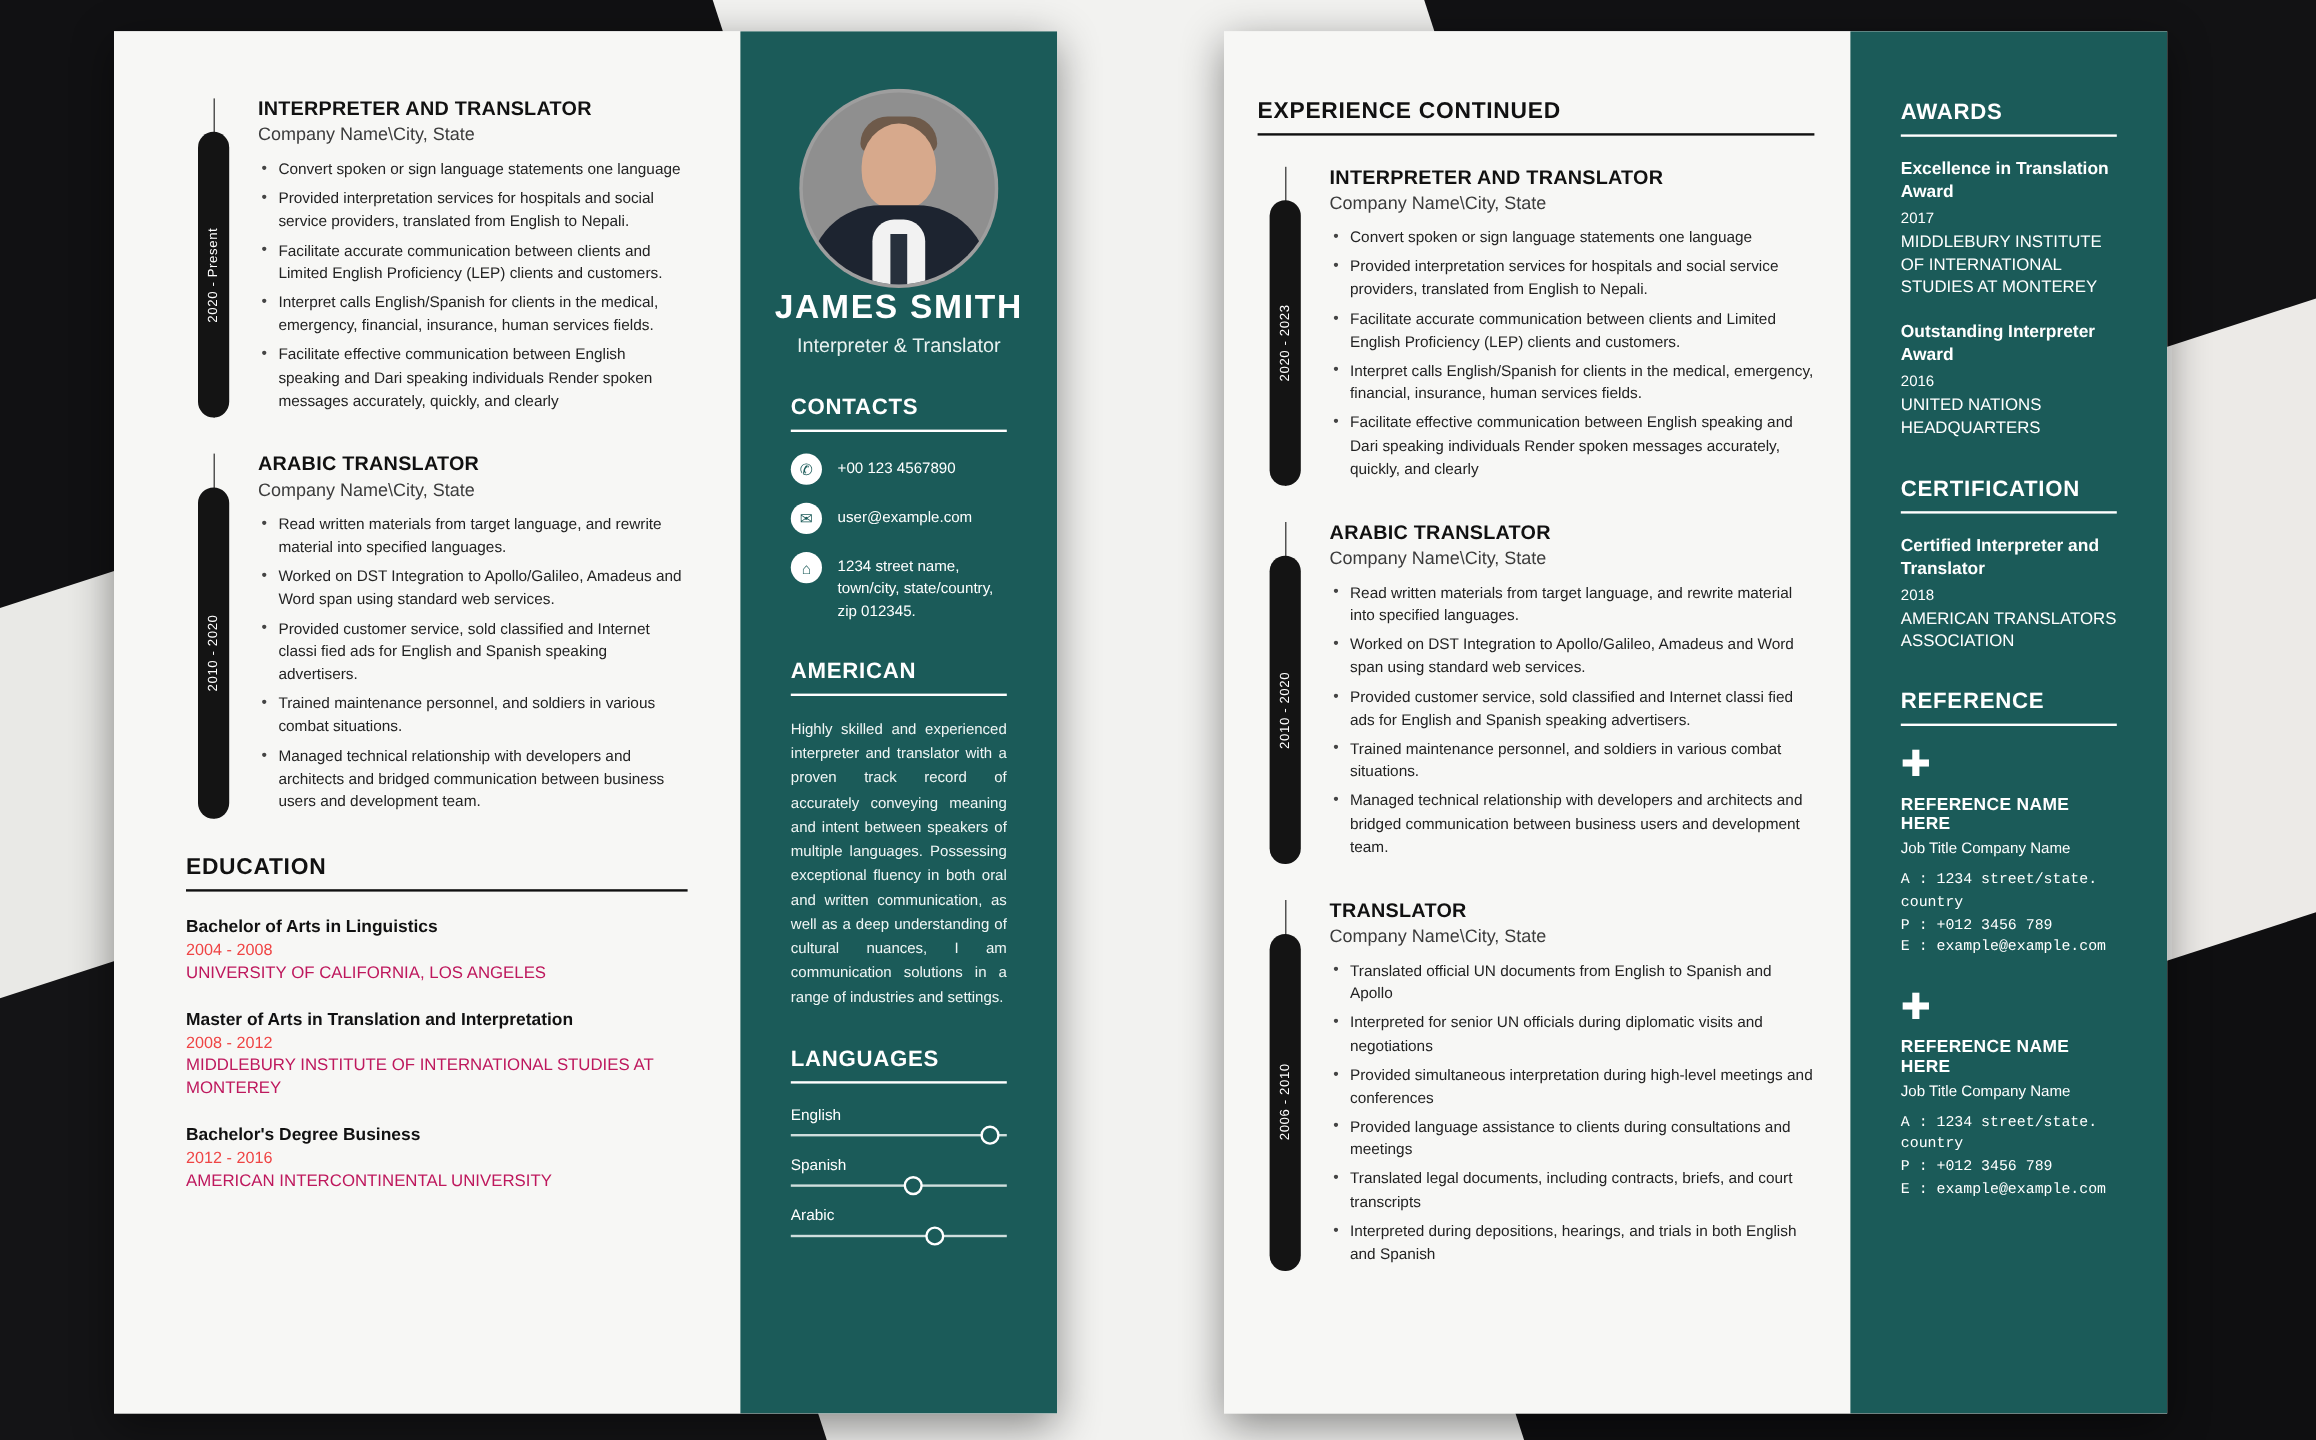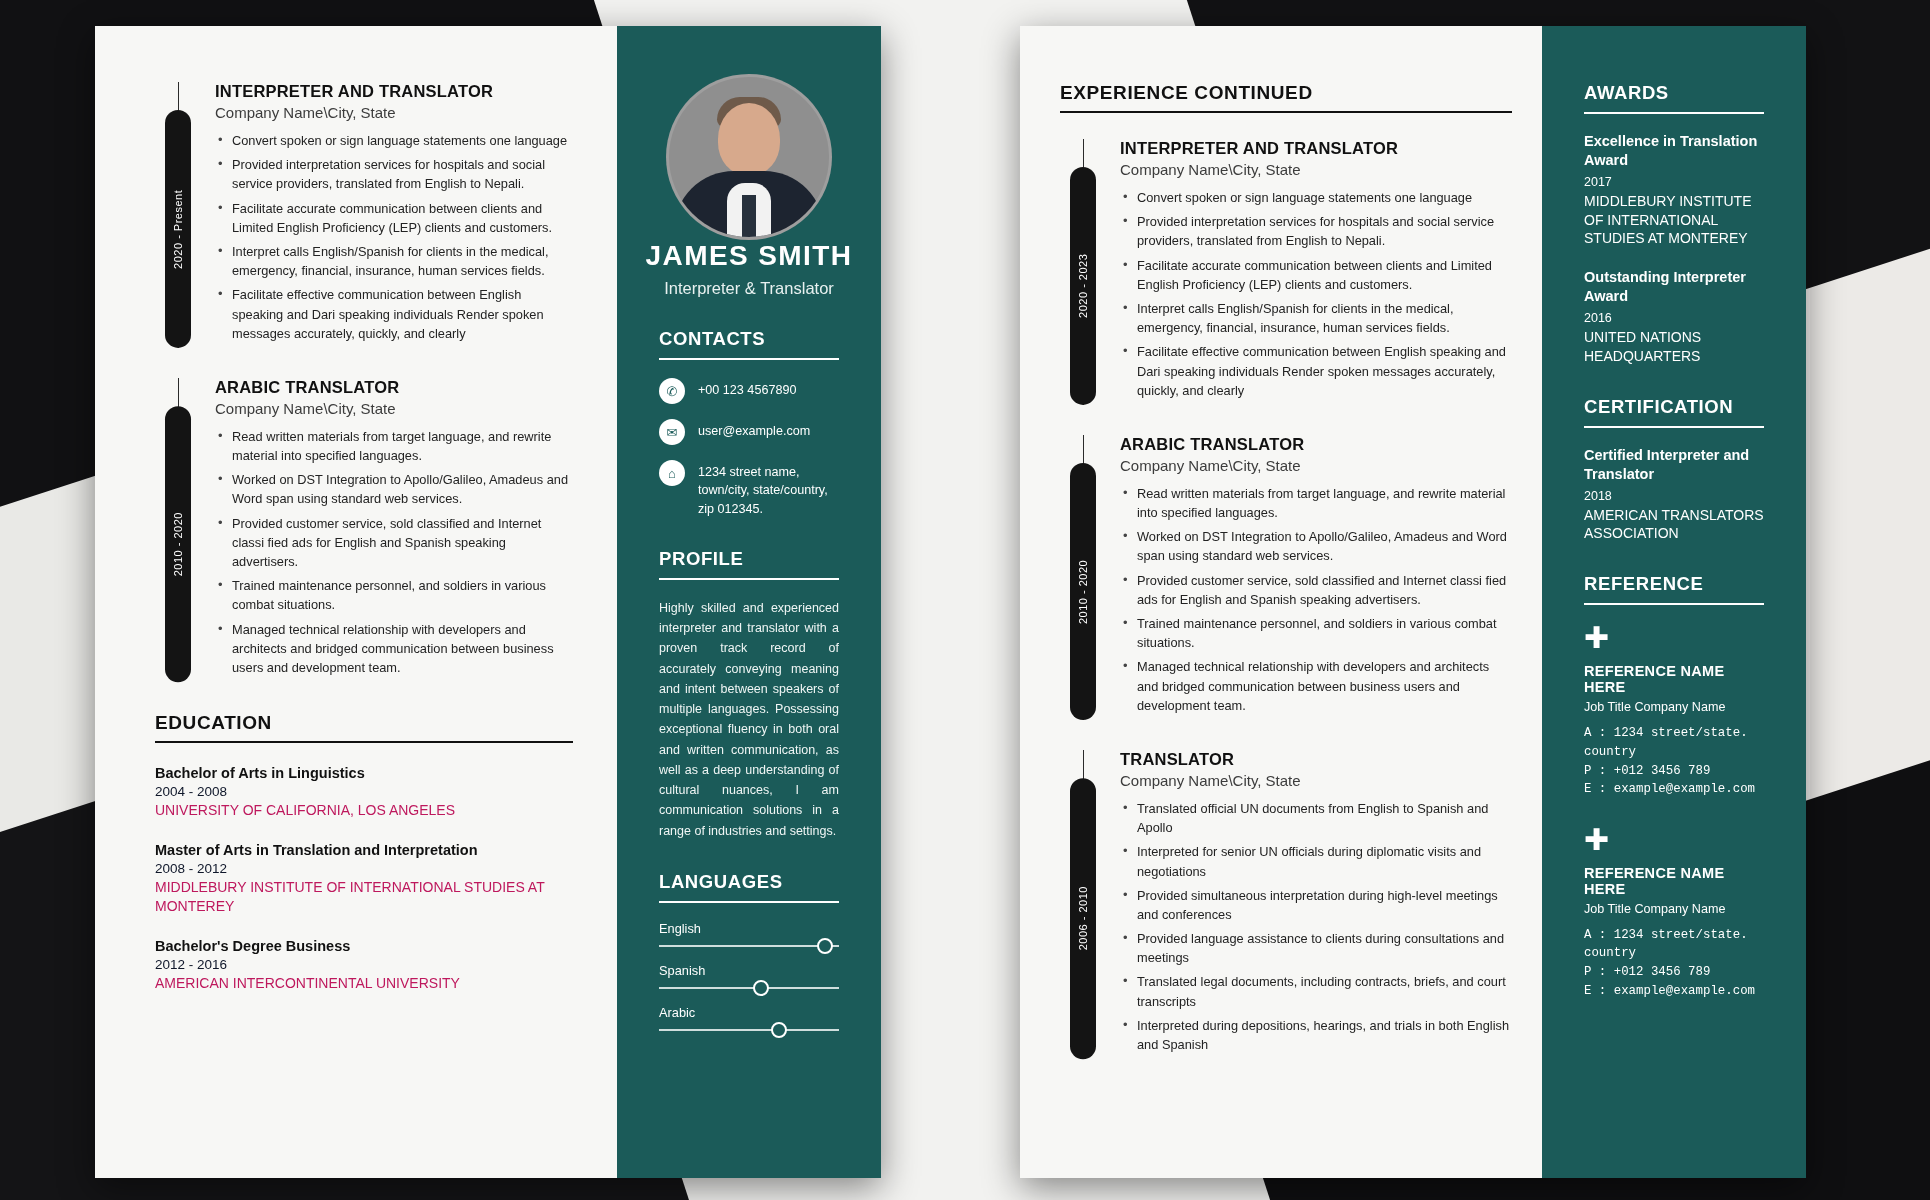--- a/index.html
+++ b/index.html
@@ -24,21 +24,21 @@
     position:absolute;
     background:#f4f4f2;
     box-shadow:0 10px 34px rgba(0,0,0,0.45);
     display:flex;
     overflow:hidden;
   }
   #page-1 { left:95px; top:26px; width:786px; height:1152px; }
   #page-2 { left:1020px; top:26px; width:786px; height:1152px; }
 
   .left-col { width:522px; background:#f7f7f5; padding:56px 44px 0 60px; position:relative; }
-  .left-col.p2 { padding:56px 30px 0 40px; }
+  .left-col.p2 { padding:56px 30px 0 28px; }
   .right-col { width:264px; background:#1b5b59; color:#fff; padding:0; position:relative; }
 
   
   .sec-title {
     font-size:19px; font-weight:bold; letter-spacing:0.6px; color:#111;
     padding-bottom:7px; border-bottom:2.5px solid #111; margin-bottom:26px;
   }
   .sec-title.wide { margin-bottom:22px; }
 
   
@@ -55,21 +55,21 @@
   .job-body { flex:1; padding-left:14px; }
   .job-title { font-size:16.5px; font-weight:bold; color:#111; letter-spacing:0.2px; margin-bottom:3px; }
   .job-company { font-size:15px; color:#3c3c3c; margin-bottom:10px; }
   ul.bullets { margin:0; padding:0 0 0 17px; list-style:none; }
   ul.bullets li { font-size:12.8px; line-height:1.5; color:#232323; margin-bottom:5px; position:relative; }
   ul.bullets li:before { content:"•"; position:absolute; left:-14px; top:-1px; color:#444; font-size:13px; }
 
   
   .edu-item { margin-bottom:22px; }
   .edu-deg { font-size:14.5px; font-weight:bold; color:#111; margin-bottom:3px; }
-  .edu-year { font-size:13.5px; color:#0f172a; margin-bottom:2px; }
+  .edu-year { font-size:13.5px; color:#ef4444; margin-bottom:2px; }
   .edu-school { font-size:14px; color:#be185d; line-height:1.35; }
 
   
   .avatar-wrap { display:flex; justify-content:center; padding-top:48px; }
   .avatar {
     width:166px; height:166px; border-radius:50%; overflow:hidden;
     background:#8f8f8f; position:relative; border:3px solid #ffffff22;
   }
   .av-head { position:absolute; left:50%; top:26px; transform:translateX(-50%); width:62px; height:72px; background:#d7a98c; border-radius:50% 50% 45% 45%; }
   .av-hair { position:absolute; left:50%; top:20px; transform:translateX(-50%); width:64px; height:30px; background:#6e5a4a; border-radius:32px 32px 10px 10px; }
@@ -196,21 +196,21 @@
       </div>
       <div class="contact-row">
         <div class="cicon">✉</div>
         <div class="ctext">user@example.com</div>
       </div>
       <div class="contact-row">
         <div class="cicon">⌂</div>
         <div class="ctext">1234 street name, town/city, state/country, zip 012345.</div>
       </div>
 
-      <div class="r-title">PROFILE</div>
+      <div class="r-title">AMERICAN</div>
       <div class="profile-text">Highly skilled and experienced interpreter and translator with a proven track record of accurately conveying meaning and intent between speakers of multiple languages. Possessing exceptional fluency in both oral and written communication, as well as a deep understanding of cultural nuances, I am communication solutions in a range of industries and settings.</div>
 
       <div class="r-title">LANGUAGES</div>
 
       <div class="lang-item">
         <div class="lang-name">English</div>
         <div class="lang-bar">
           <div class="lang-dot" style="left:88%"></div>
         </div>
       </div>

